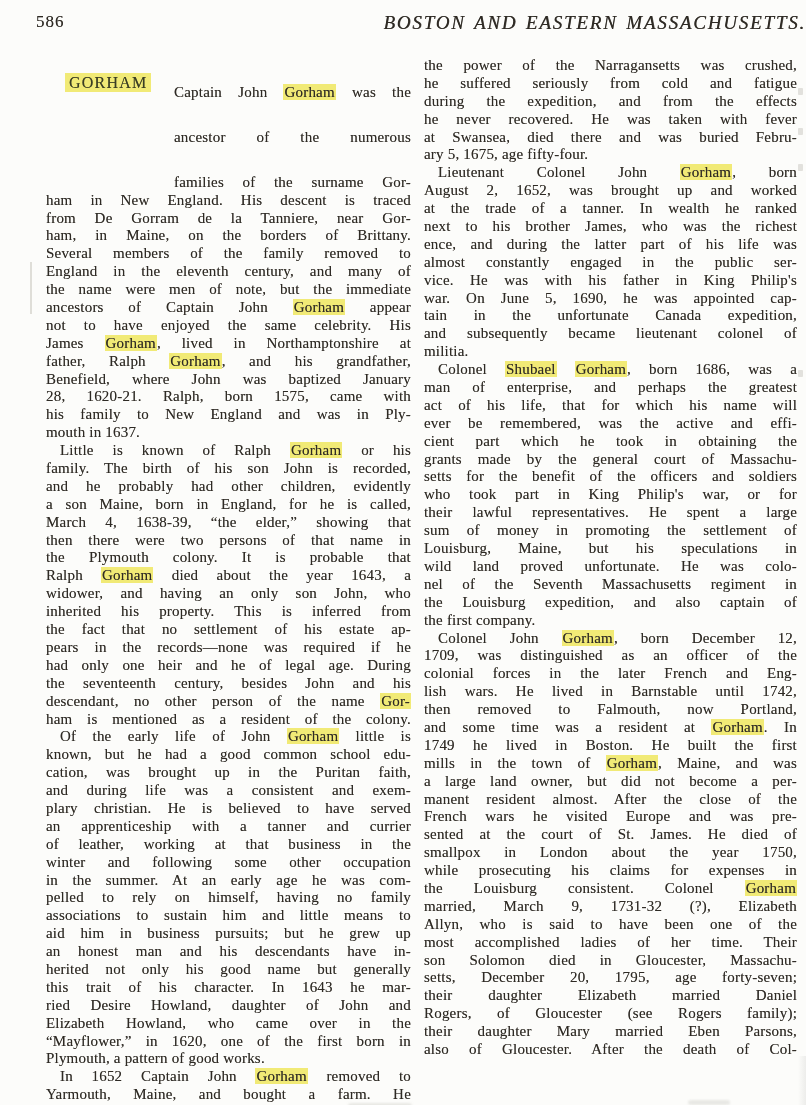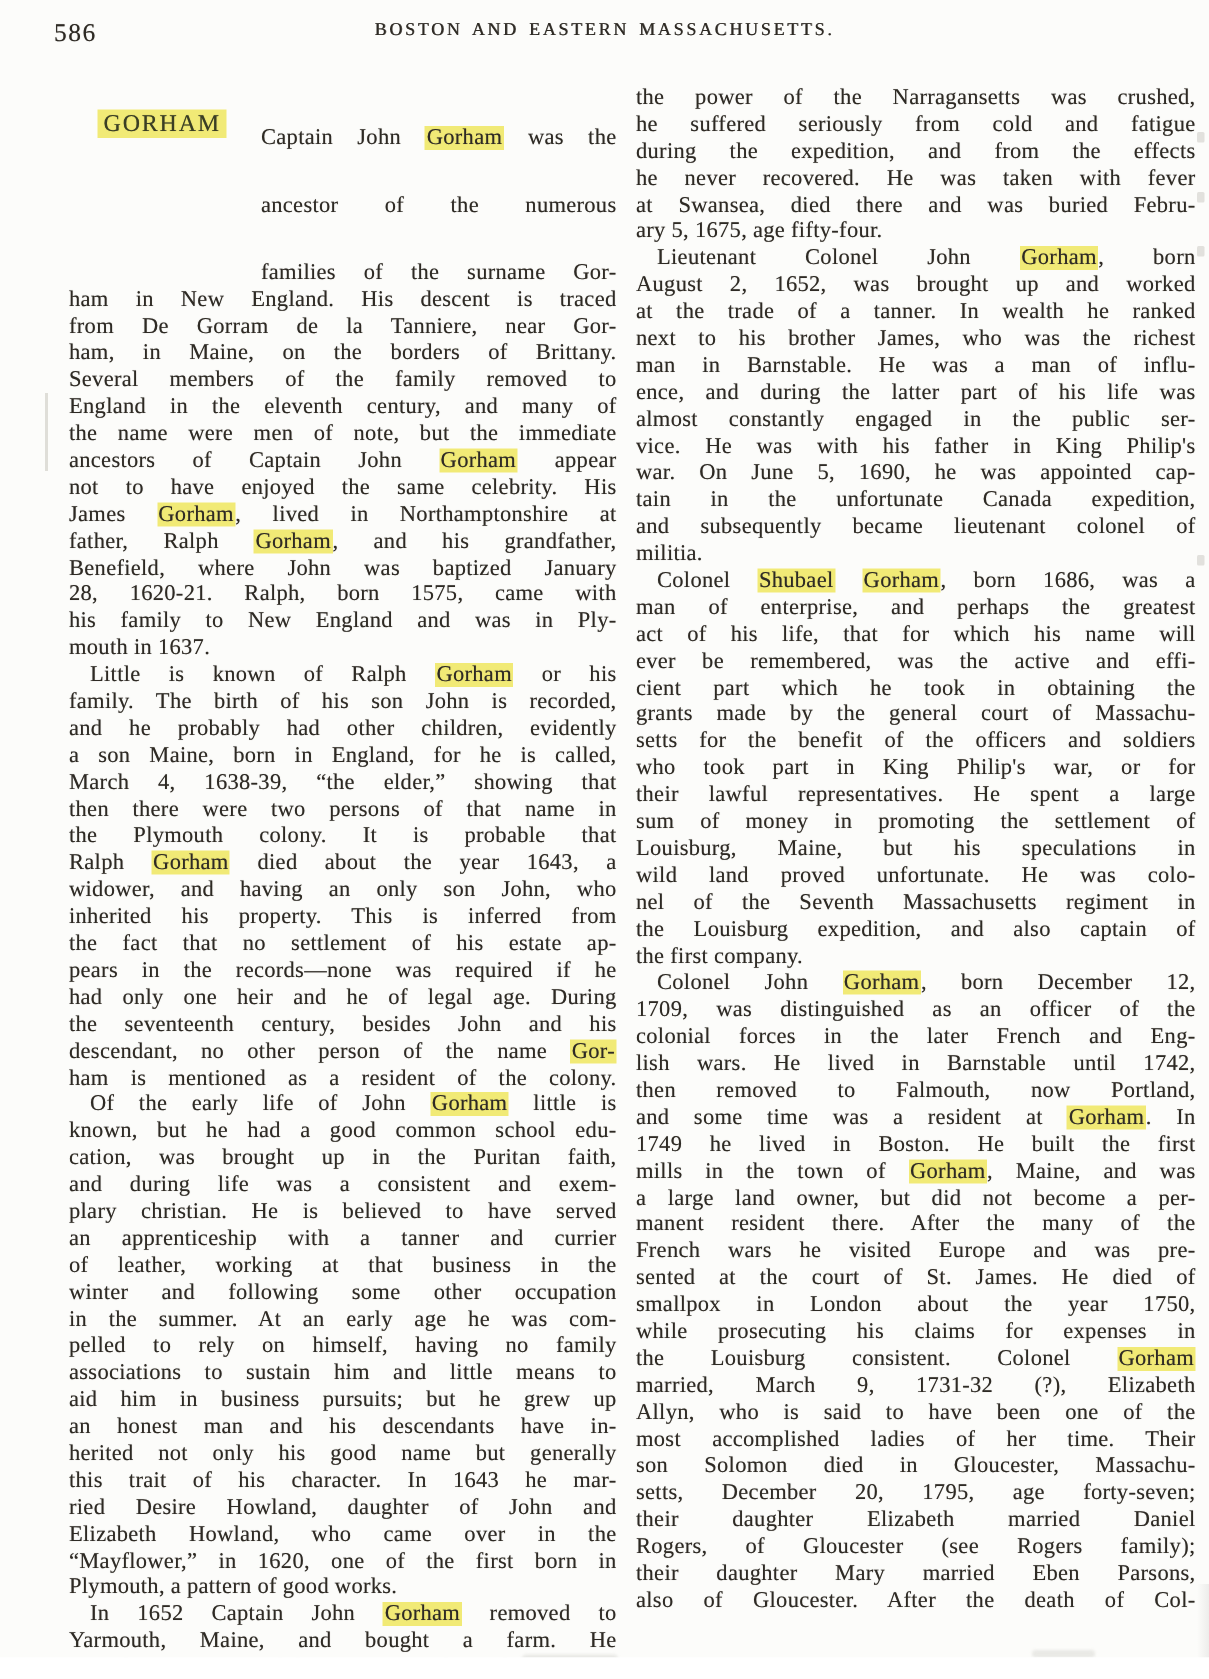--- a/index.html
+++ b/index.html
@@ -11,23 +11,24 @@
     color:var(--ink,#2e2a24);
     overflow:hidden;
   }
   .pagenum{
     position:absolute;top:12px;left:36px;
     font-size:17px;letter-spacing:1px;
     text-shadow:0 0 .5px rgba(46,42,36,.55);
   }
   .title{
     position:absolute;top:12px;left:0;right:0;
-    text-align:center;font-size:12px;letter-spacing:1.8px;
+    text-align:right;font-size:19px;letter-spacing:1.8px;
     text-shadow:.4px 0 0 rgba(46,42,36,.75);
     word-spacing:2px;
+    font-style:italic;
   }
   .columns{
     position:absolute;top:57px;left:0;right:0;
     display:flex;gap:13px;padding-left:46px;
   }
   .column{position:relative;}
   .column.left{width:365px;}
   .column.right{width:373px;}
   .line{
     height:17.9px;line-height:17.9px;
@@ -128,21 +129,20 @@
         <div class="line"><span>the power of the Narragansetts was crushed,</span></div>
         <div class="line"><span>he suffered seriously from cold and fatigue</span></div>
         <div class="line"><span>during the expedition, and from the effects</span></div>
         <div class="line"><span>he never recovered.  He was taken with fever</span></div>
         <div class="line"><span>at Swansea, died there and was buried Febru-</span></div>
         <div class="line end"><span>ary 5, 1675, age fifty-four.</span></div>
         <div class="line indent"><span>Lieutenant Colonel John </span><span class="hl">Gorham</span><span>, born</span></div>
         <div class="line"><span>August 2, 1652, was brought up and worked</span></div>
         <div class="line"><span>at the trade of a tanner.  In wealth he ranked</span></div>
         <div class="line"><span>next to his brother James, who was the richest</span></div>
-        <div class="line"><span>man in Barnstable.  He was a man of influ-</span></div>
         <div class="line"><span>ence, and during the latter part of his life was</span></div>
         <div class="line"><span>almost constantly engaged in the public ser-</span></div>
         <div class="line"><span>vice.  He was with his father in King Philip's</span></div>
         <div class="line"><span>war.  On June 5, 1690, he was appointed cap-</span></div>
         <div class="line"><span>tain in the unfortunate Canada expedition,</span></div>
         <div class="line"><span>and subsequently became lieutenant colonel of</span></div>
         <div class="line end"><span>militia.</span></div>
         <div class="line indent"><span>Colonel </span><span class="hl">Shubael</span><span> </span><span class="hl">Gorham</span><span>, born 1686, was a</span></div>
         <div class="line"><span>man of enterprise, and perhaps the greatest</span></div>
         <div class="line"><span>act of his life, that for which his name will</span></div>
@@ -160,21 +160,21 @@
         <div class="line end"><span>the first company.</span></div>
         <div class="line indent"><span>Colonel John </span><span class="hl">Gorham</span><span>, born December 12,</span></div>
         <div class="line"><span>1709, was distinguished as an officer of the</span></div>
         <div class="line"><span>colonial forces in the later French and Eng-</span></div>
         <div class="line"><span>lish wars.  He lived in Barnstable until 1742,</span></div>
         <div class="line"><span>then removed to Falmouth, now Portland,</span></div>
         <div class="line"><span>and some time was a resident at </span><span class="hl">Gorham</span><span>.  In</span></div>
         <div class="line"><span>1749 he lived in Boston.  He built the first</span></div>
         <div class="line"><span>mills in the town of </span><span class="hl">Gorham</span><span>, Maine, and was</span></div>
         <div class="line"><span>a large land owner, but did not become a per-</span></div>
-        <div class="line"><span>manent resident there.  After the many of the</span></div>
+        <div class="line"><span>manent resident almost.  After the close of the</span></div>
         <div class="line"><span>French wars he visited Europe and was pre-</span></div>
         <div class="line"><span>sented at the court of St. James.  He died of</span></div>
         <div class="line"><span>smallpox in London about the year 1750,</span></div>
         <div class="line"><span>while prosecuting his claims for expenses in</span></div>
         <div class="line"><span>the Louisburg consistent.  Colonel </span><span class="hl">Gorham</span></div>
         <div class="line"><span>married, March 9, 1731-32 (?), Elizabeth</span></div>
         <div class="line"><span>Allyn, who is said to have been one of the</span></div>
         <div class="line"><span>most accomplished ladies of her time.  Their</span></div>
         <div class="line"><span>son Solomon died in Gloucester, Massachu-</span></div>
         <div class="line"><span>setts, December 20, 1795, age forty-seven;</span></div>

